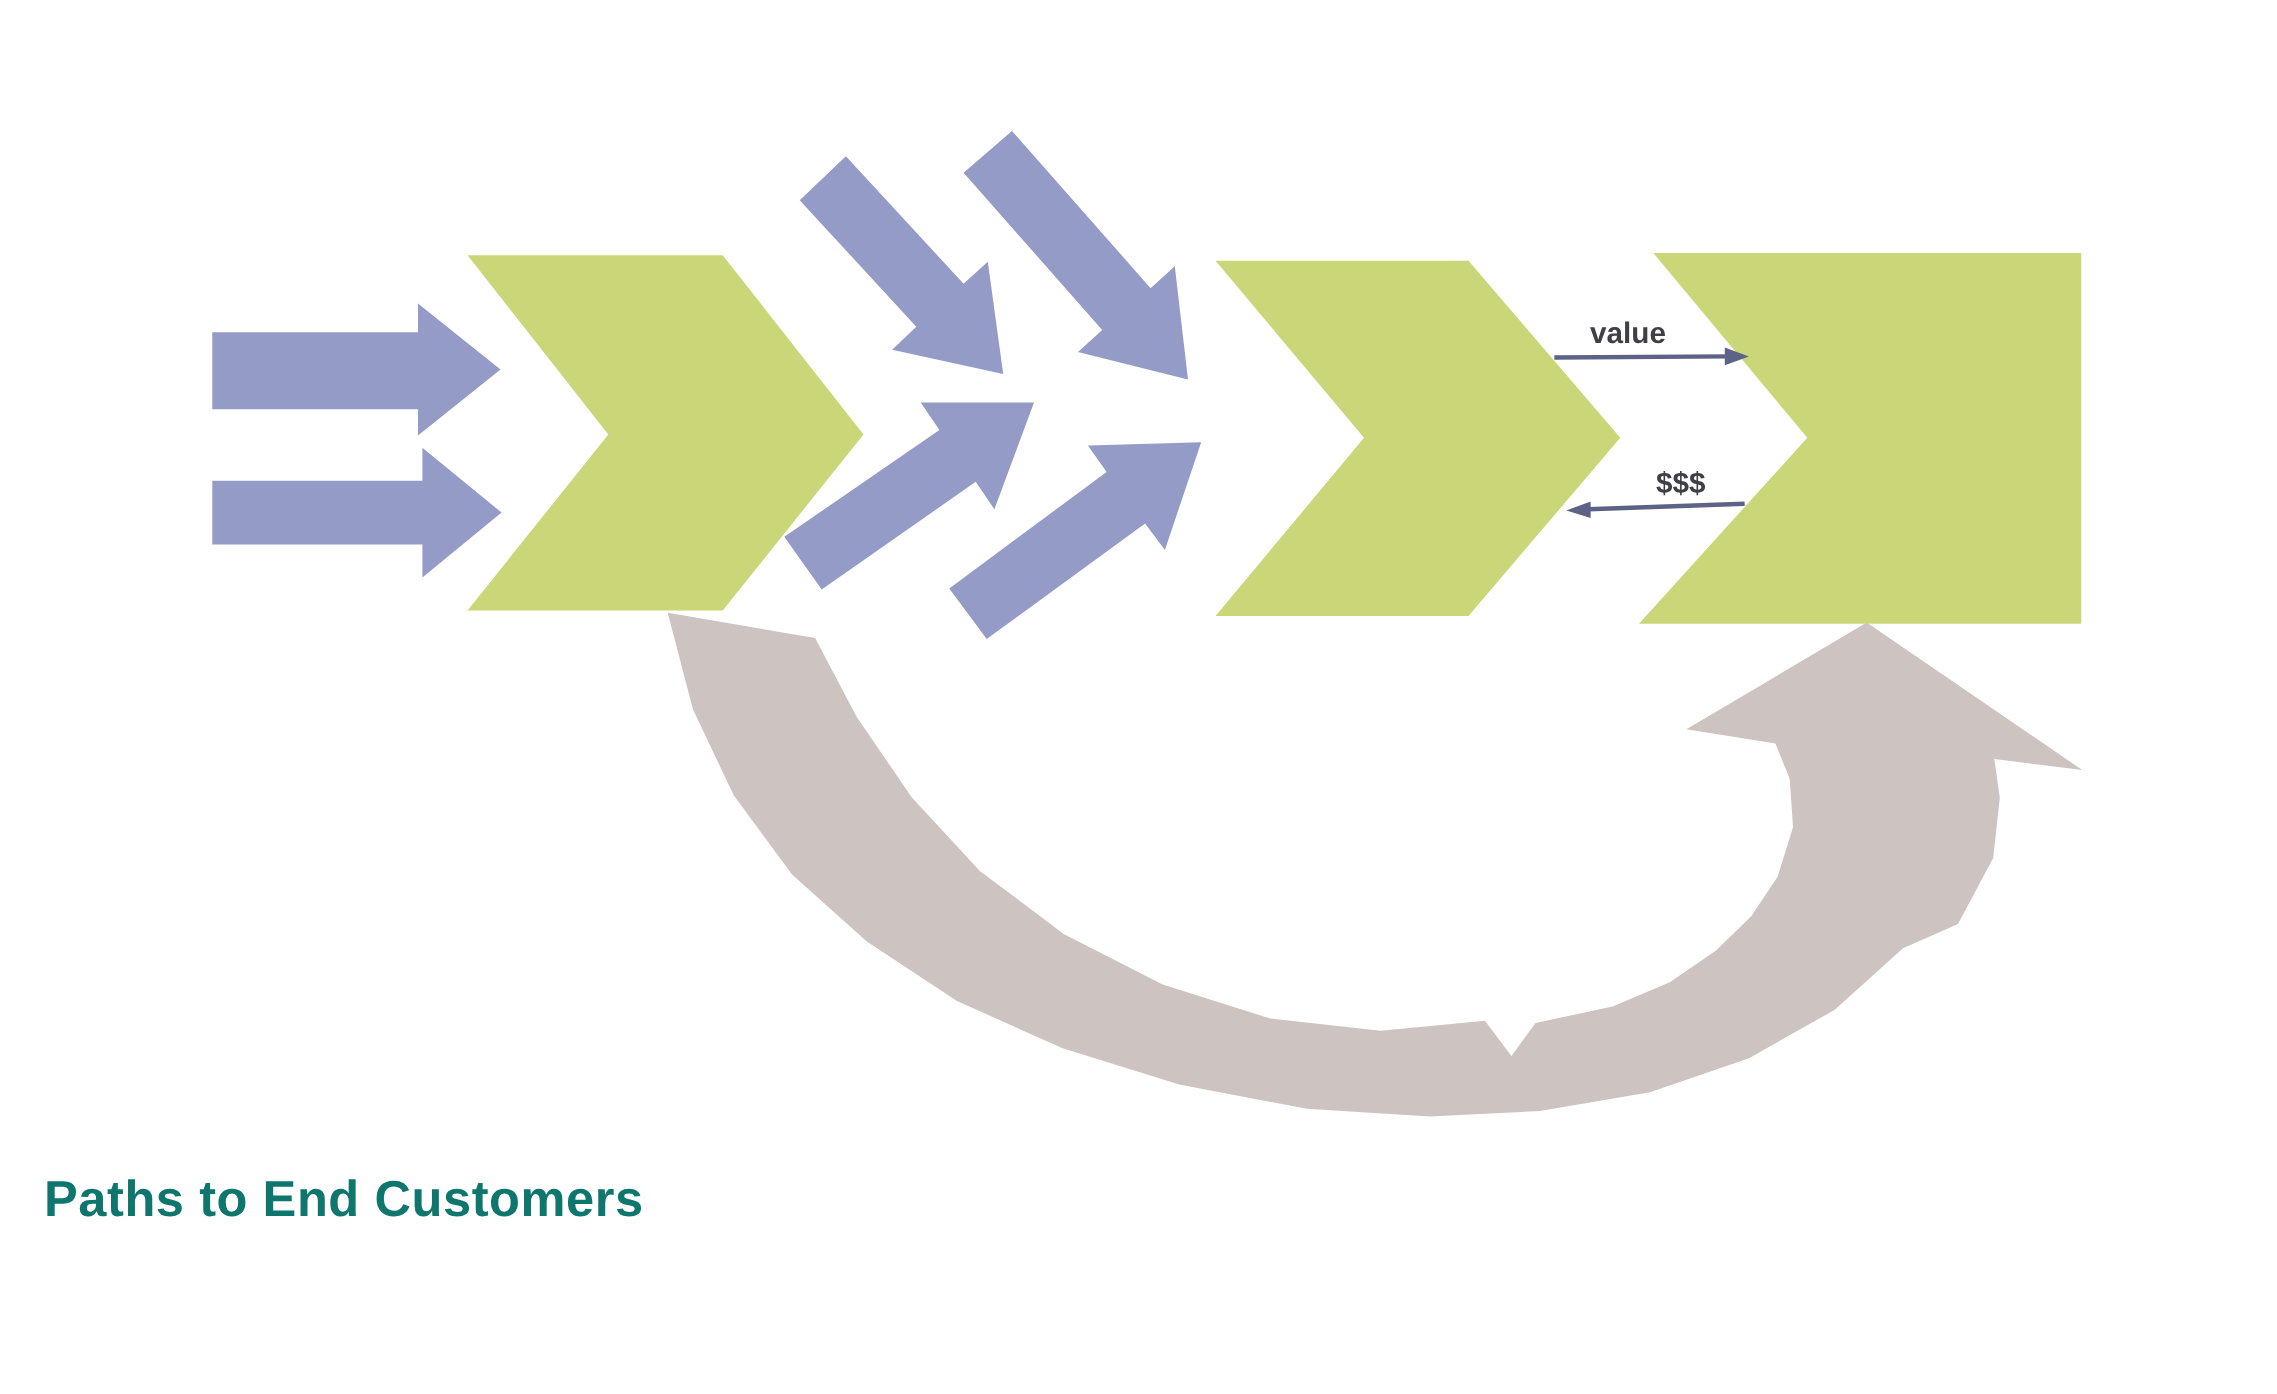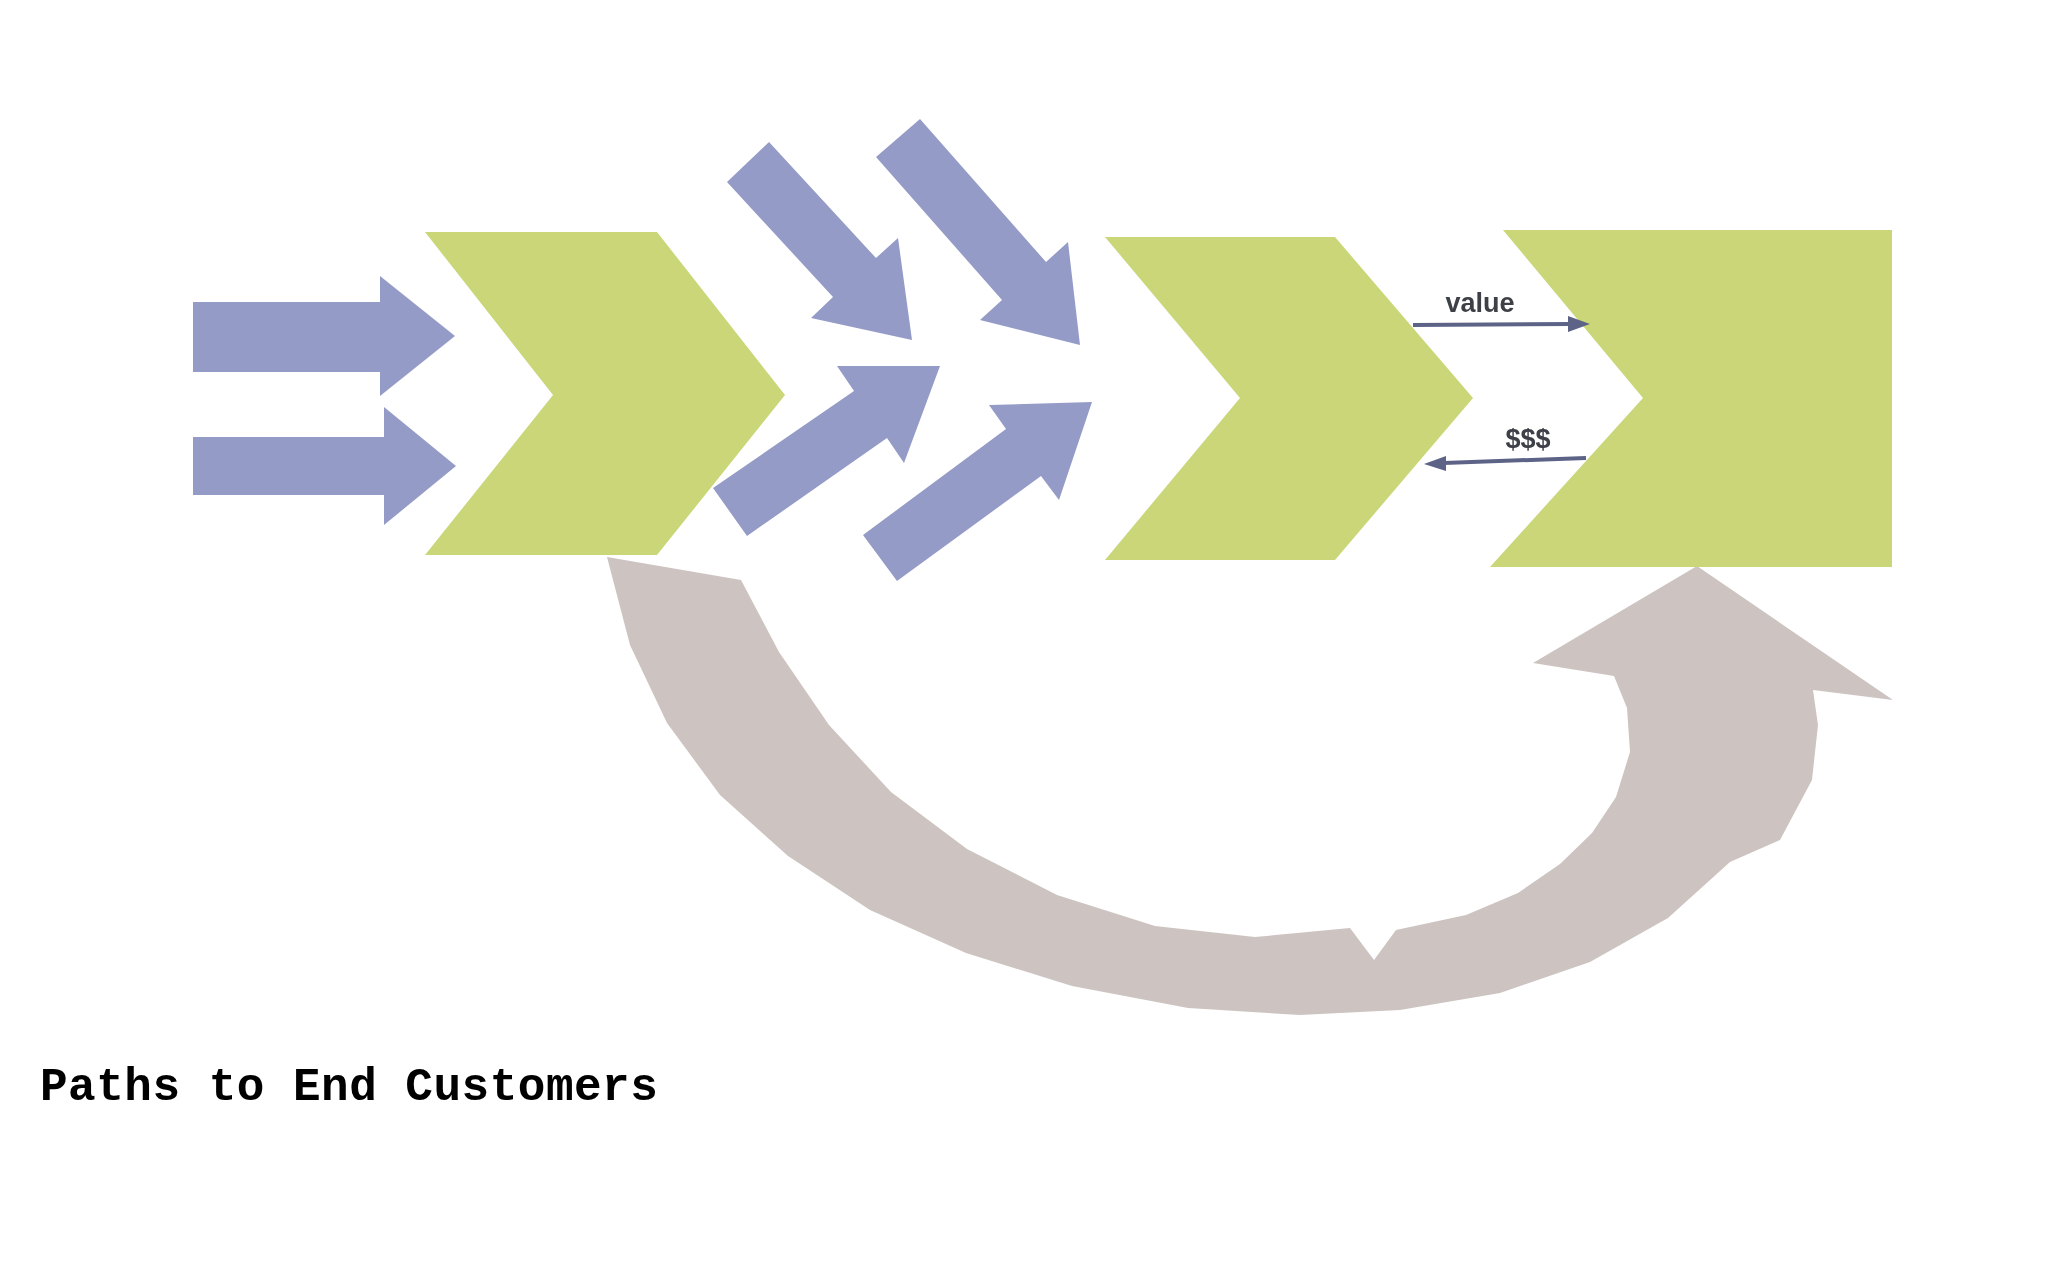--- a/index.html
+++ b/index.html
@@ -20,24 +20,23 @@
     transform: translateX(-50%);
     white-space: nowrap;
   }
   .connector-line { stroke: #5d6387; stroke-width: 4; fill: none; }
   #page-title {
     position: absolute;
     left: 40px;
     top: 1062px;
     font-size: 46px;
     font-weight: bold;
-    color: #000000;
+    color: #0f766e;
     letter-spacing: 0.5px;
     white-space: nowrap;
-    font-family: Liberation Mono, monospace;
   }
 </style>
 </head>
 <body>
 
 <div id="canvas">
 
   <svg id="diagram-svg" width="2070" height="1267" viewBox="0 0 2070 1267" xmlns="http://www.w3.org/2000/svg">
 
     <polygon points="607,557 630,645 667,723 720,795 788,856 870,910 966,953 1072,986 1188,1008 1300,1015 1400,1010 1500,993 1590,962 1668,918 1730,862 1780,840 1812,780 1818,725 1813,690 1893,700 1697,566 1533,663 1614,676 1627,708 1630,752 1616,797 1592,833 1560,864 1518,893 1466,915 1396,930 1374,960 1350,928 1255,937 1155,926 1057,895 967,849 891,792 829,725 779,652 741,580" fill="#cdc4c1"></polygon>

